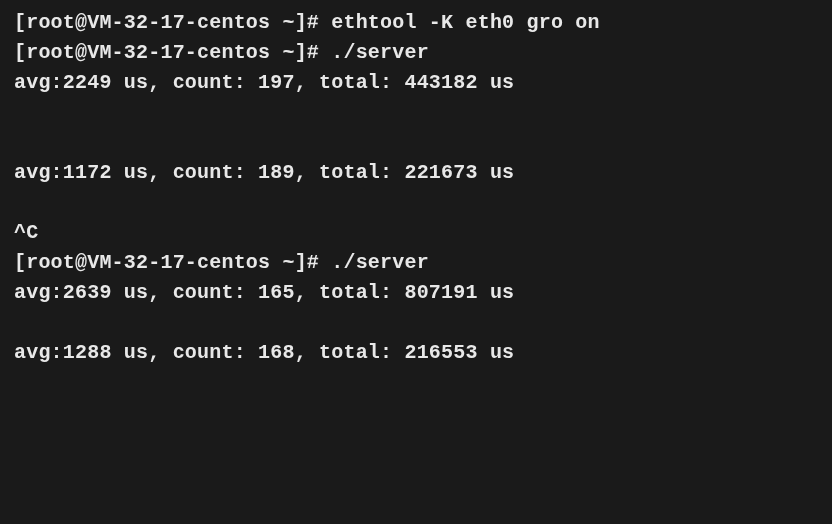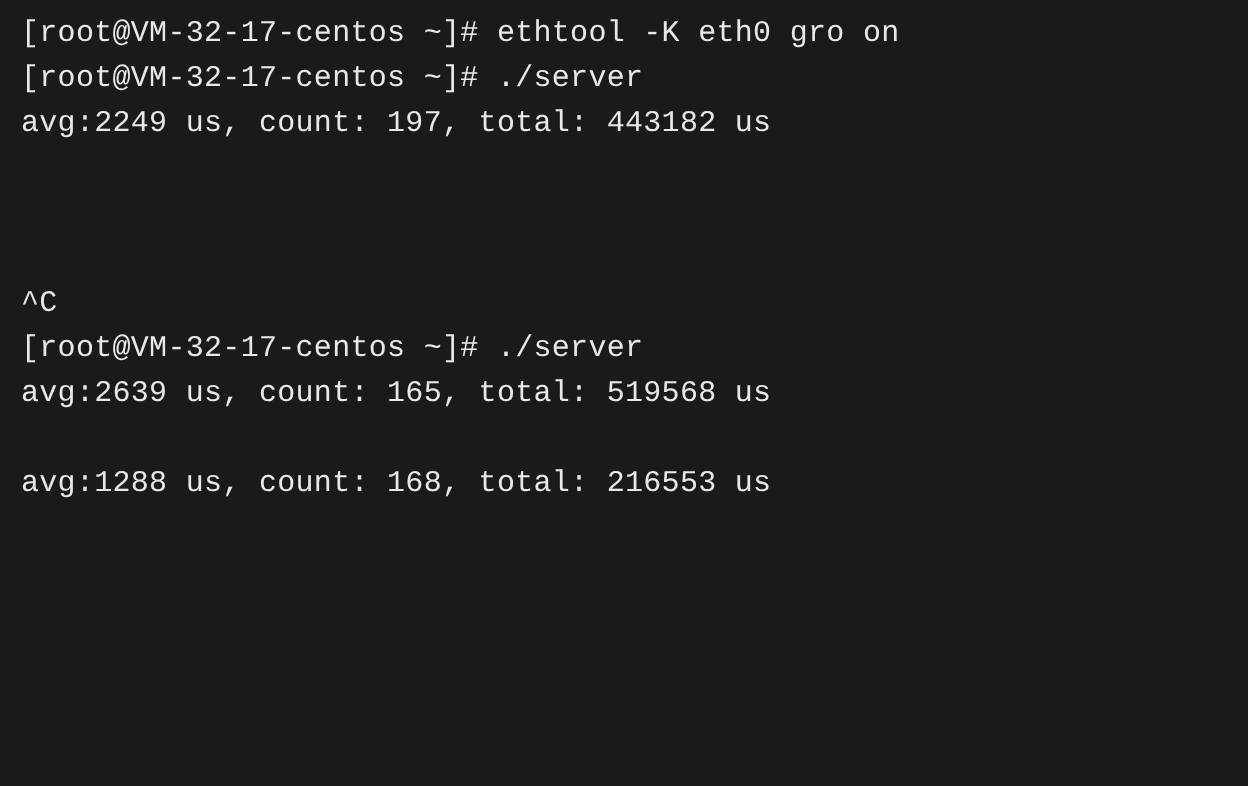--- a/index.html
+++ b/index.html
@@ -11,34 +11,36 @@
       font-size: 20px;
       line-height: 1.5;
       width: 832px;
       height: 524px;
       box-sizing: border-box;
       overflow: hidden;
     }
     .line {
       white-space: pre;
       letter-spacing: 0.2px;
+      font-weight: bold;
     }
     .blank {
       height: 1.5em;
     }
   </style>
 </head>
 <body>
 
 <div>
   <div class="line">[root@VM-32-17-centos ~]# ethtool -K eth0 gro on</div>
   <div class="line">[root@VM-32-17-centos ~]# ./server</div>
   <div class="line">avg:2249 us, count: 197, total: 443182 us</div>
   <div class="blank"></div>
   <div class="blank"></div>
+  <div class="line">avg:1172 us, count: 189, total: 221673 us</div>
   <div class="blank"></div>
   <div class="line">^C</div>
   <div class="line">[root@VM-32-17-centos ~]# ./server</div>
-  <div class="line">avg:2639 us, count: 165, total: 519568 us</div>
+  <div class="line">avg:2639 us, count: 165, total: 807191 us</div>
   <div class="blank"></div>
   <div class="line">avg:1288 us, count: 168, total: 216553 us</div>
   <div class="blank"></div>
 </div>
 
 </body></html>

